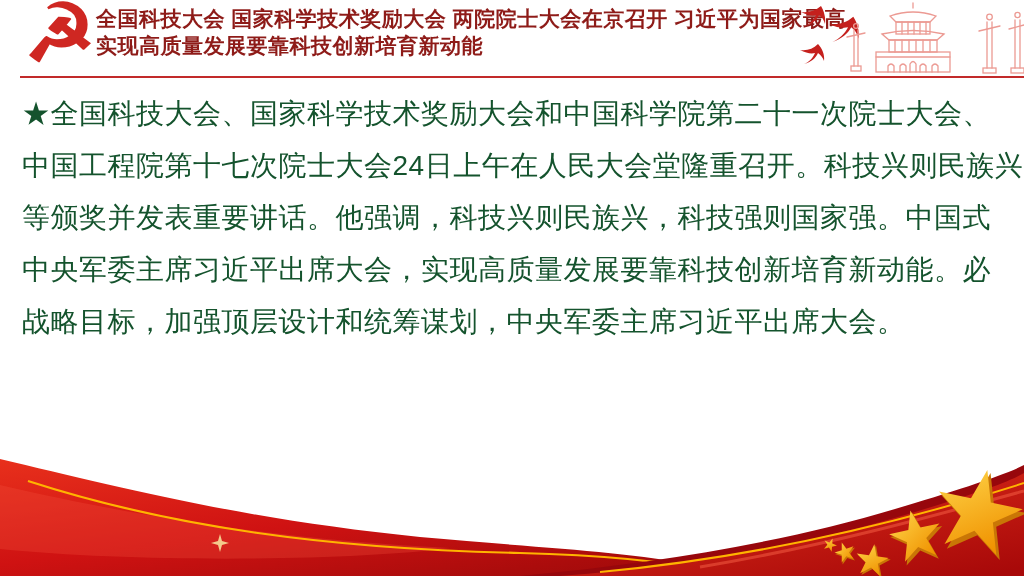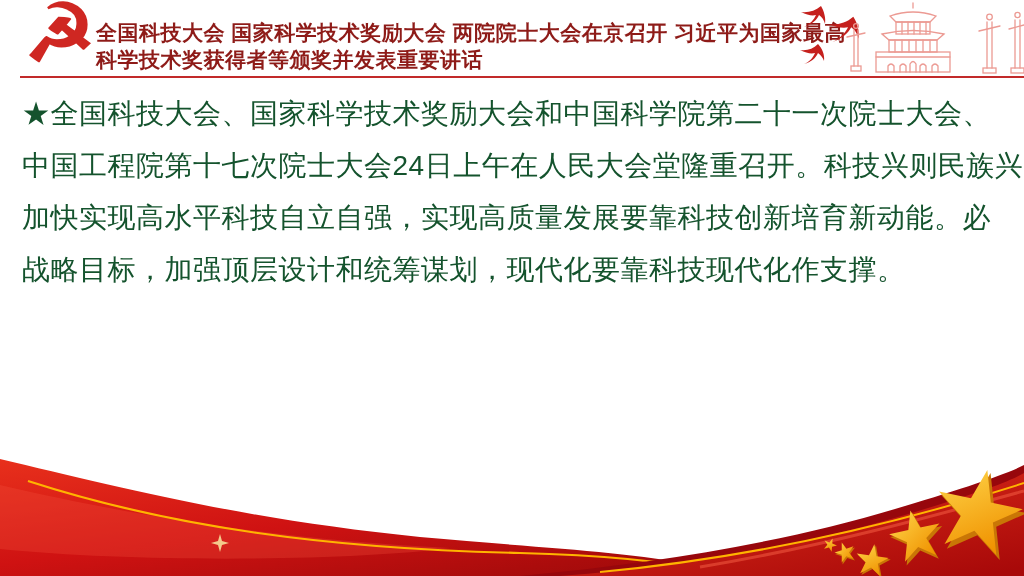--- a/index.html
+++ b/index.html
@@ -8,21 +8,21 @@
     background:#ffffff; overflow:hidden;
     font-family:"Liberation Sans", sans-serif;
   }
   
   .header { position:absolute; left:0; top:0; width:1024px; height:78px; }
   .emblem {
     position:absolute; left:24px; top:-6px;
     font-size:80px; line-height:80px; color:#cf2722; font-weight:bold;
   }
   .titles {
-    position:absolute; left:96px; top:19px; width:780px;
+    position:absolute; left:96px; top:5px; width:780px;
     color:#8e1b18; font-weight:bold; font-size:21px; line-height:27px;
     letter-spacing:0.5px; white-space:nowrap;
   }
   .header-divider {
     position:absolute; left:20px; top:76px; width:1004px; height:2px;
     background:#c22a2a;
   }
   .header-decor { position:absolute; right:0; top:0; width:240px; height:78px; }
   
   .body-text {
@@ -36,21 +36,21 @@
 </head>
 <body>
 
 <div class="slide">
 
   <div class="header">
     <div class="emblem">☭</div>
 
     <div class="titles">
       <div>全国科技大会 国家科学技术奖励大会 两院院士大会在京召开 习近平为国家最高</div>
-      <div>科学技术奖获得者等颁奖并发表重要讲话</div>
+      <div>实现高质量发展要靠科技创新培育新动能</div>
     </div>
 
     <svg class="header-decor" viewBox="0 0 240 78">
       <g fill="#c5201d">
         <path d="M37,6 C31,11 24,13 17,12 C23,15 28,16 32,15 C30,20 26,24 20,27 C28,24 33,20 35,15 C38,17 40,20 41,24 C42,18 40,11 37,6 Z"></path>
         <path d="M66,16 C59,22 51,24 43,23 C50,26 56,27 61,26 C58,32 53,37 46,40 C55,37 61,32 64,26 C67,28 70,32 71,37 C72,30 70,22 66,16 Z" transform="scale(1.05)"></path>
         <path d="M34,44 C29,49 23,51 16,50 C22,53 27,54 31,53 C29,58 25,62 20,64 C27,62 32,58 34,53 C37,55 39,58 40,61 C41,55 38,48 34,44 Z"></path>
       </g>
       <g stroke="#ec9a93" stroke-width="1.3" fill="none" stroke-linecap="round">
 
@@ -96,22 +96,23 @@
         </g>
       </g>
     </svg>
 
     <div class="header-divider"></div>
   </div>
 
   <div class="body-text">
     <div>★全国科技大会、国家科学技术奖励大会和中国科学院第二十一次院士大会、</div>
     <div>中国工程院第十七次院士大会24日上午在人民大会堂隆重召开。科技兴则民族兴</div>
-    <div>加快实现高水平科技自立自强，实现高质量发展要靠科技创新培育新动能。必</div>
-    <div>战略目标，加强顶层设计和统筹谋划，现代化要靠科技现代化作支撑。</div>
+    <div>等颁奖并发表重要讲话。他强调，科技兴则民族兴，科技强则国家强。中国式</div>
+    <div>中央军委主席习近平出席大会，实现高质量发展要靠科技创新培育新动能。必</div>
+    <div>战略目标，加强顶层设计和统筹谋划，中央军委主席习近平出席大会。</div>
   </div>
 
   <svg class="bottom-decor" viewBox="0 0 1024 125" preserveAspectRatio="none">
     <defs>
       <linearGradient id="gradL" x1="0" y1="0" x2="0.8" y2="1">
         <stop offset="0" stop-color="#e8301c"></stop>
         <stop offset="0.55" stop-color="#cf1212"></stop>
         <stop offset="1" stop-color="#a50b0b"></stop>
       </linearGradient>
       <linearGradient id="gradR" x1="0.1" y1="0" x2="0.9" y2="1">

